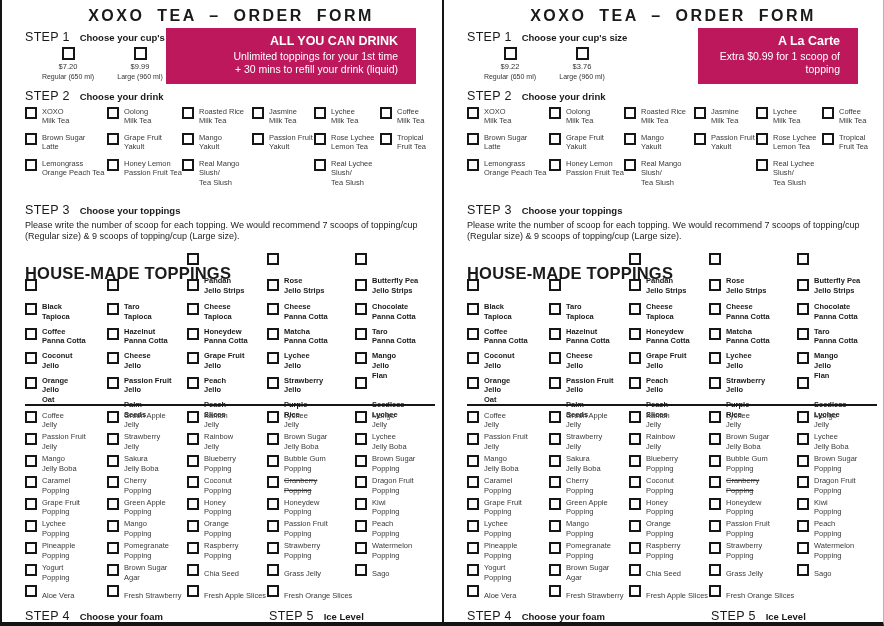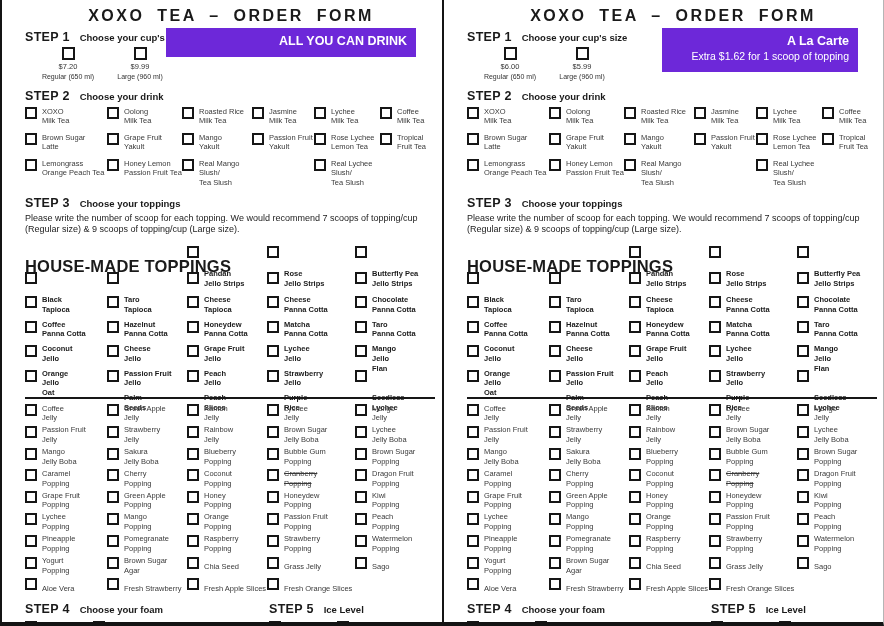--- a/index.html
+++ b/index.html
@@ -11,42 +11,42 @@
   }
   .panel{
     width:442px;height:622px;position:relative;border-left:2px solid #141414;
     padding:4px 5px 0 23px;overflow:hidden;flex:none;
   }
   .title{
     margin:3px 0 5px;text-align:center;font-size:16px;font-weight:800;
     letter-spacing:2.5px;word-spacing:6px;white-space:nowrap;
   }
   .step-heading{display:flex;align-items:baseline;gap:10px;margin:1px 0 3px;}
-  .step-label{font-size:12.5px;font-weight:700;letter-spacing:0.3px;}
+  .step-label{font-size:12.5px;font-weight:400;letter-spacing:0.3px;}
   .step-title{font-size:9.5px;font-weight:bold;}
   .step1-area{height:58px;position:relative;}
   .sizes{display:flex;gap:14px;margin-top:2px;padding-left:14px;}
   .size-opt{text-align:center;min-width:58px;}
   .cb{
     width:12px;height:12px;border:2px solid #161616;background:#fff;
     flex:none;display:inline-block;
   }
   .size-opt .cb{width:13px;height:13px;margin:0 auto 2px;display:block;}
   .size-price{font-size:7.5px;color:#333;margin-bottom:2px;}
   .size-label{font-size:7px;color:#333;white-space:nowrap;}
   .promo{
-    position:absolute;top:-2px;right:21px;background:#6d28d9;color:#fff;
-    text-align:right;padding:6px 9px 7px;
+    position:absolute;top:-2px;right:21px;background:#be185d;color:#fff;
+    text-align:right;padding:6px 18px 7px;
   }
   .panel--left .promo{width:250px;}
-  .panel--right .promo{width:196px;min-height:44px;}
+  .panel--right .promo{width:160px;min-height:44px;}
   .promo-title{font-size:12.5px;font-weight:800;line-height:1.25;}
   .promo-line{font-size:10.5px;line-height:1.3;}
   .grid{display:grid;}
-  .drinks{grid-template-columns:82px 75px 70px 62px 66px 1fr;grid-auto-rows:26px;margin:2px 0 12px;}
+  .drinks{grid-template-columns:82px 75px 70px 62px 66px 1fr;grid-auto-rows:26px;margin:2px 0 19px;}
   .cols5{grid-template-columns:82px 80px 80px 88px 1fr;}
   .house{grid-auto-rows:24.5px;}
   .regular{grid-auto-rows:21.8px;margin-top:2px;}
   .desc{margin:0 0 9px;font-size:9px;line-height:1.25;color:#222;max-width:410px;}
   .house-header{display:grid;grid-template-columns:82px 80px 80px 88px 1fr;height:26px;margin-top:1px;}
   .house-title{
     grid-column:1 / span 2;align-self:center;font-size:16.5px;font-weight:800;
     letter-spacing:0.2px;white-space:nowrap;
   }
   .item{display:flex;gap:5px;align-items:flex-start;min-width:0;}
@@ -80,20 +80,22 @@
           </div>
           <div class="size-opt">
             <span class="cb"></span>
             <div class="size-price">$9.99</div>
             <div class="size-label">Large (960 ml)</div>
           </div>
         </div>
       <div class="promo">
         <div class="promo-title">ALL YOU CAN DRINK</div>
         <div>
+            <div class="promo-line">Unlimited toppings for your 1st time</div>
+            <div class="promo-line">+ 30 mins to refill your drink (liquid)</div>
           </div>
       </div>
     </div>
 
     <div class="step-heading">
       <span class="step-label">STEP 2</span>
       <span class="step-title">Choose your drink</span>
     </div>
     <div class="grid drinks">
         <div class="item">
@@ -509,33 +511,33 @@
     <h1 class="title">XOXO TEA – ORDER FORM</h1>
 
     <div class="step1-area">
       <div class="step-heading">
         <span class="step-label">STEP 1</span>
         <span class="step-title">Choose your cup's size</span>
       </div>
       <div class="sizes">
           <div class="size-opt">
             <span class="cb"></span>
-            <div class="size-price">$6.00</div>
+            <div class="size-price">$9.22</div>
             <div class="size-label">Regular (650 ml)</div>
           </div>
           <div class="size-opt">
             <span class="cb"></span>
-            <div class="size-price">$5.99</div>
+            <div class="size-price">$3.76</div>
             <div class="size-label">Large (960 ml)</div>
           </div>
         </div>
       <div class="promo">
         <div class="promo-title">A La Carte</div>
         <div>
-            <div class="promo-line">Extra $1.62 for 1 scoop of topping</div>
+            <div class="promo-line">Extra $0.99 for 1 scoop of topping</div>
           </div>
       </div>
     </div>
 
     <div class="step-heading">
       <span class="step-label">STEP 2</span>
       <span class="step-title">Choose your drink</span>
     </div>
     <div class="grid drinks">
         <div class="item">

